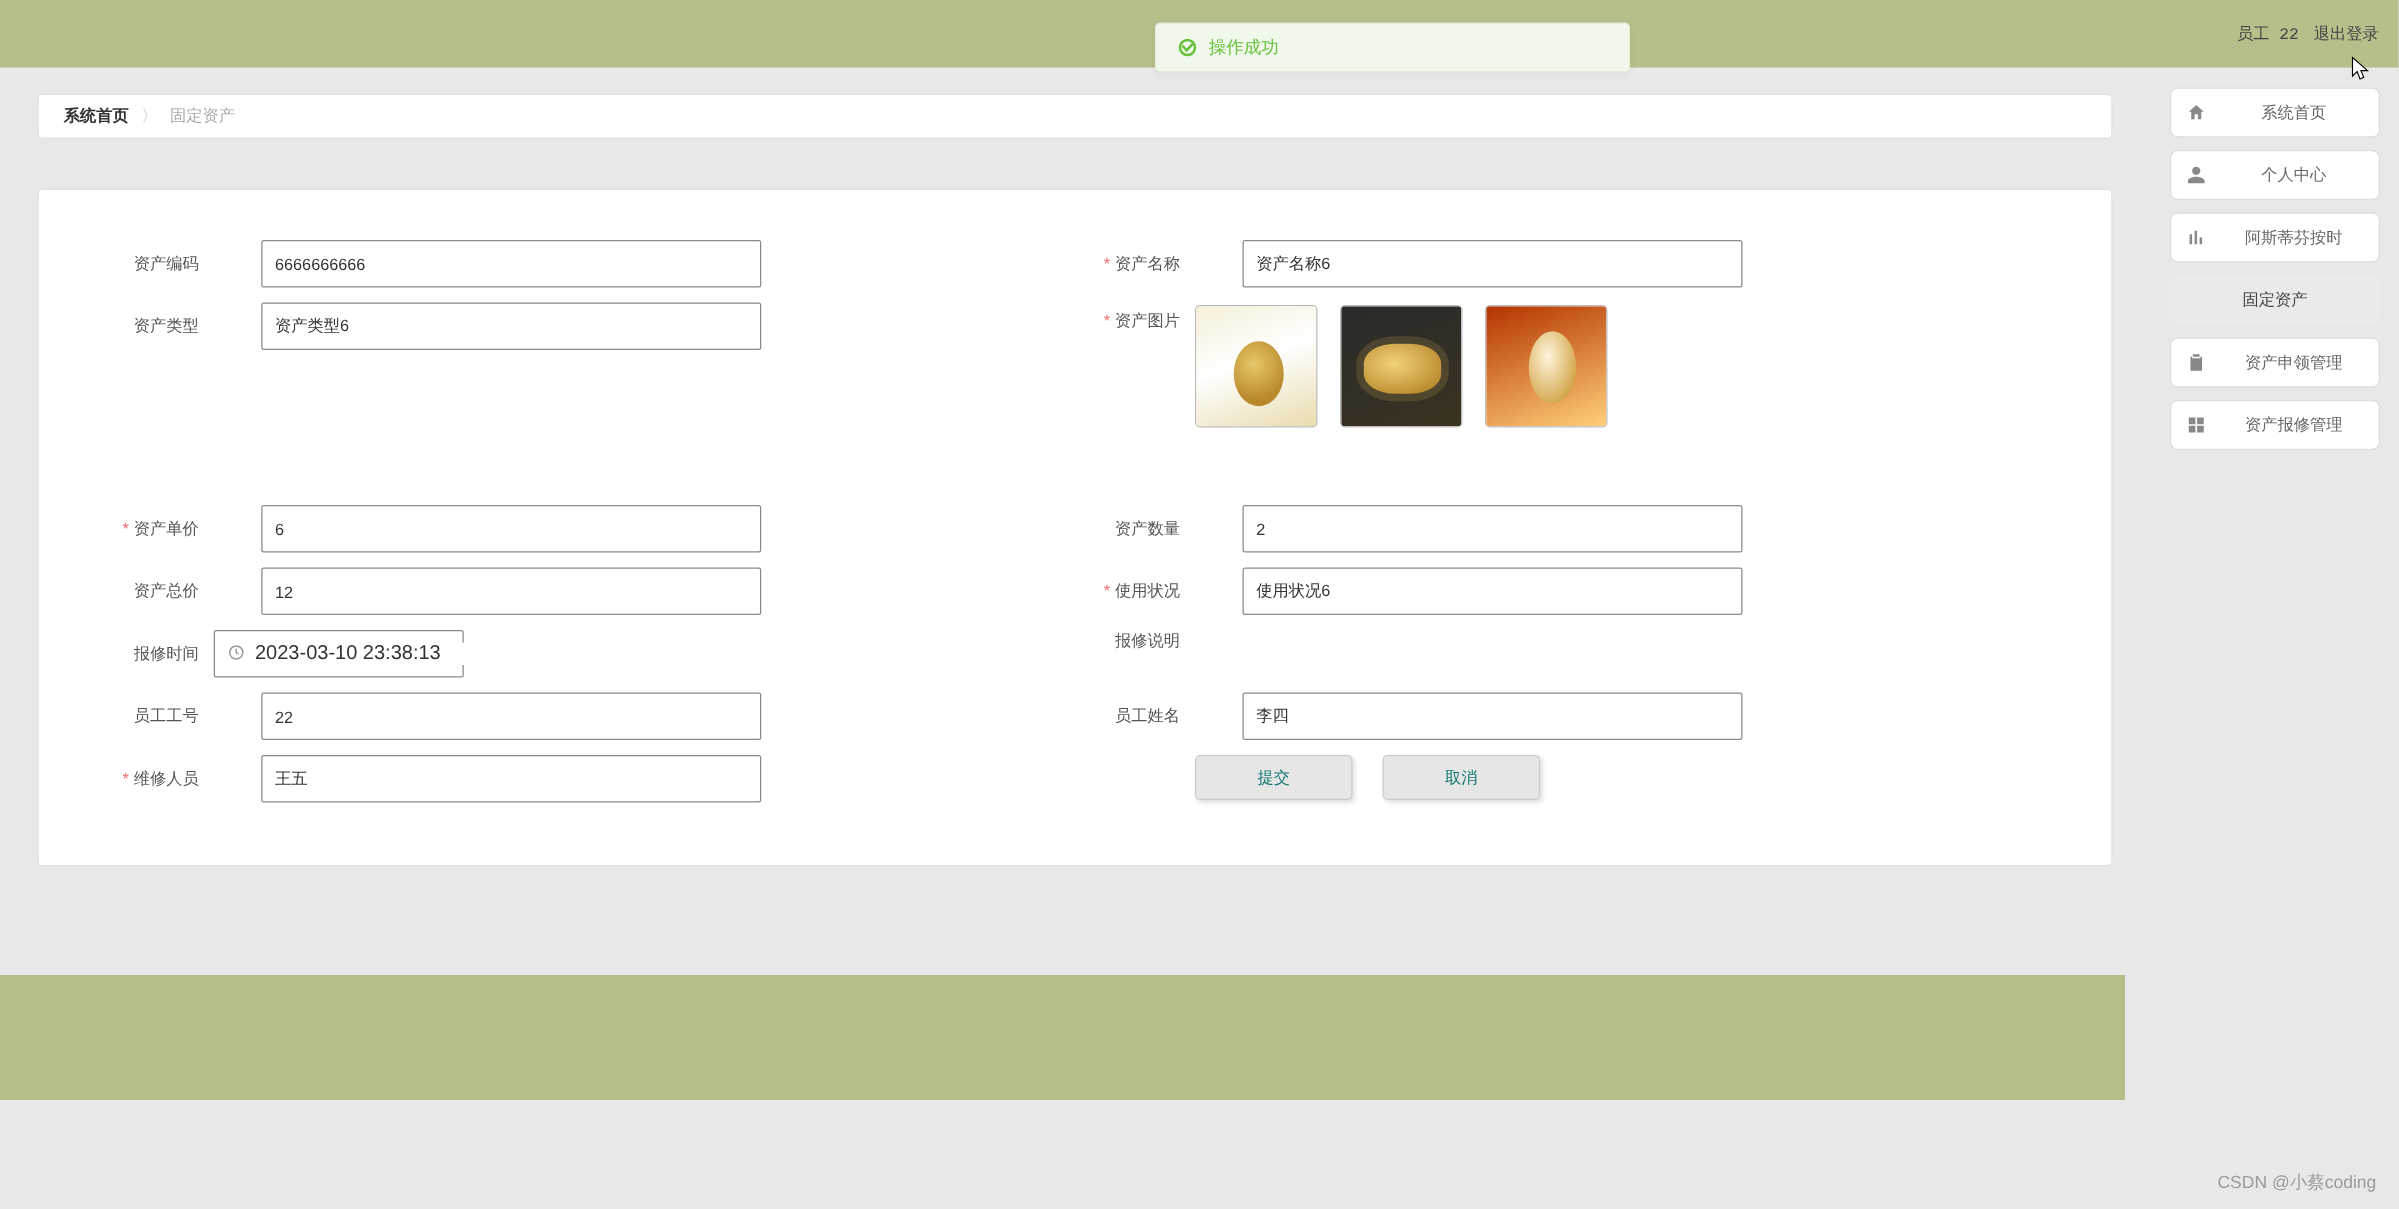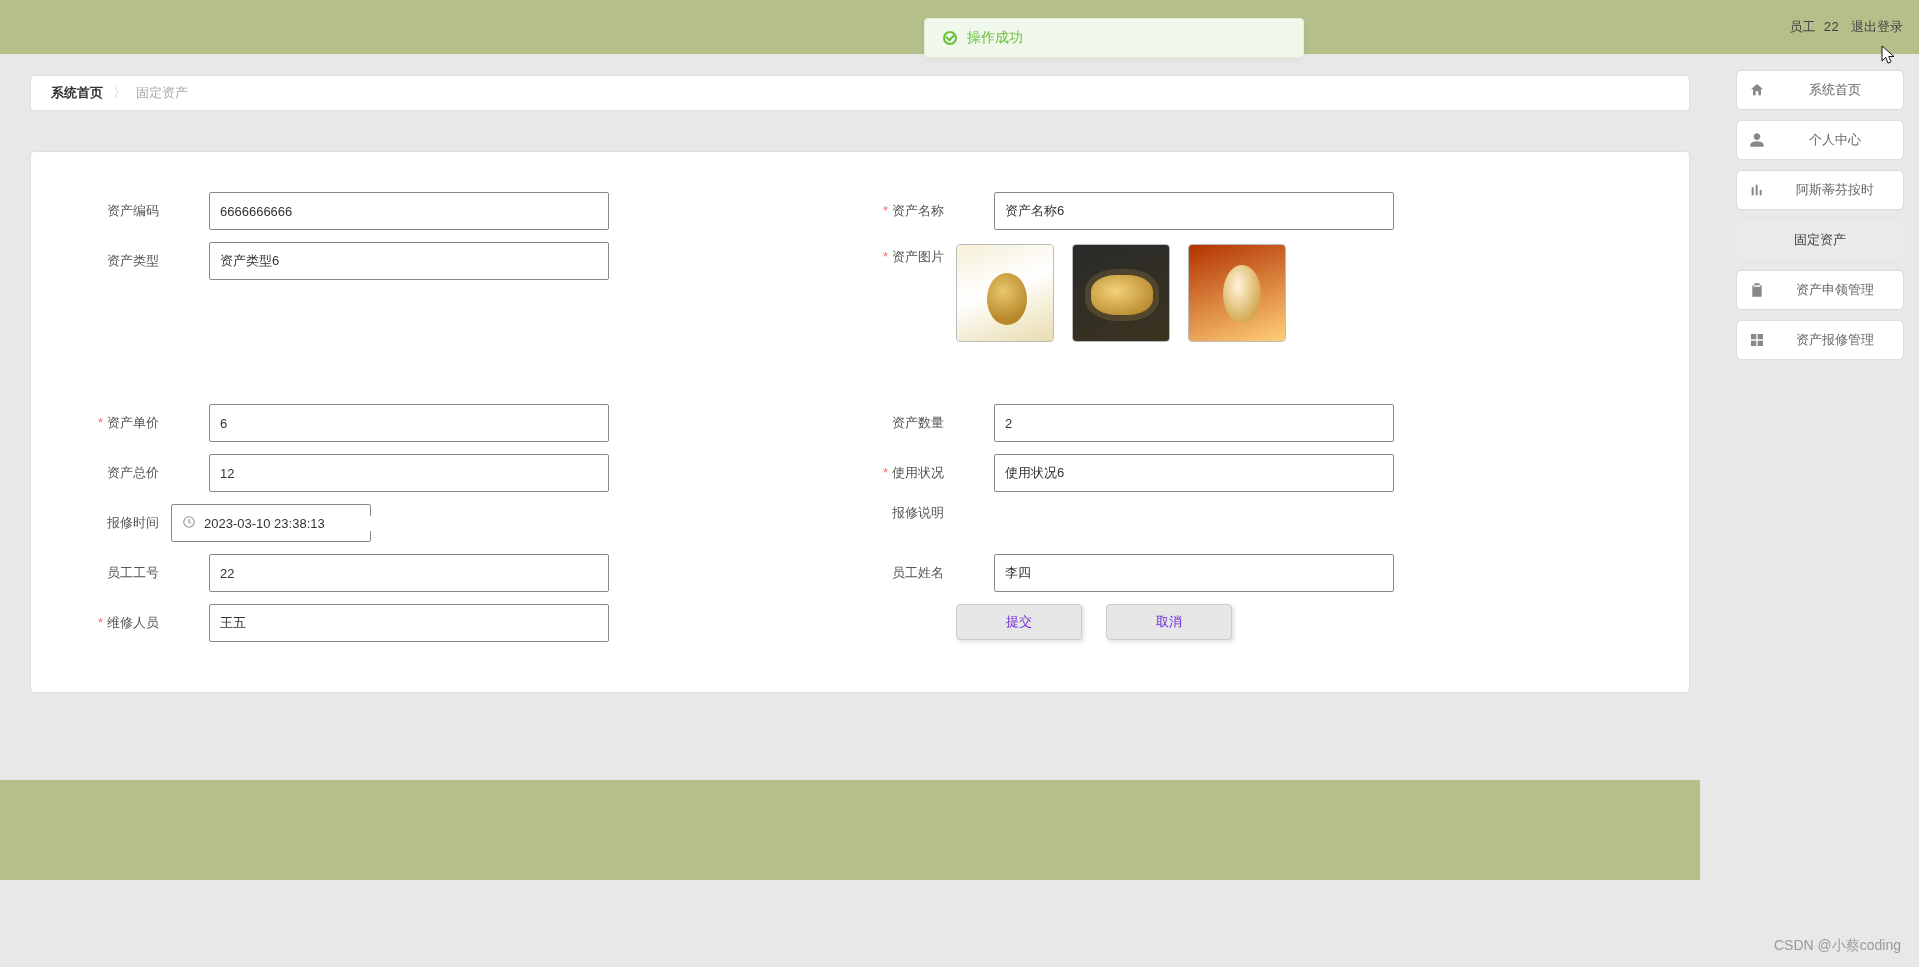--- a/index.html
+++ b/index.html
@@ -161,21 +161,21 @@
       display: flex;
       align-items: center;
       border: 1px solid #8a8a8a;
       border-radius: 2px;
       height: 38px;
       padding: 0 10px;
       width: 200px;
       gap: 8px;
       background: #fff;
     }
-    .date-wrap input { border: none; outline: none; font-size: 13px; flex: 1; color: #333; }
+    .date-wrap input { border: none; outline: none; font-size: 16px; flex: 1; color: #333; }
     .thumbs {
       display: flex;
       gap: 18px;
       margin-top: 2px;
     }
     .thumb {
       width: 98px; height: 98px;
       border: 1px solid #bbb;
       border-radius: 4px;
       background: #fafafa;
@@ -211,21 +211,21 @@
       gap: 24px;
       padding-left: 90px;
     }
     .btn {
       width: 126px;
       height: 36px;
       background: #e6e6e6;
       border: 1px solid #ccc;
       border-radius: 4px;
       font-size: 13px;
-      color: #6d28d9;
+      color: #0f766e;
       cursor: pointer;
       box-shadow: 2px 2px 4px rgba(0,0,0,0.12);
     }
 
     .placeholder-col { min-height: 38px; }
 
     .footer-band {
       position: absolute;
       left: 0;
       top: 780px;

